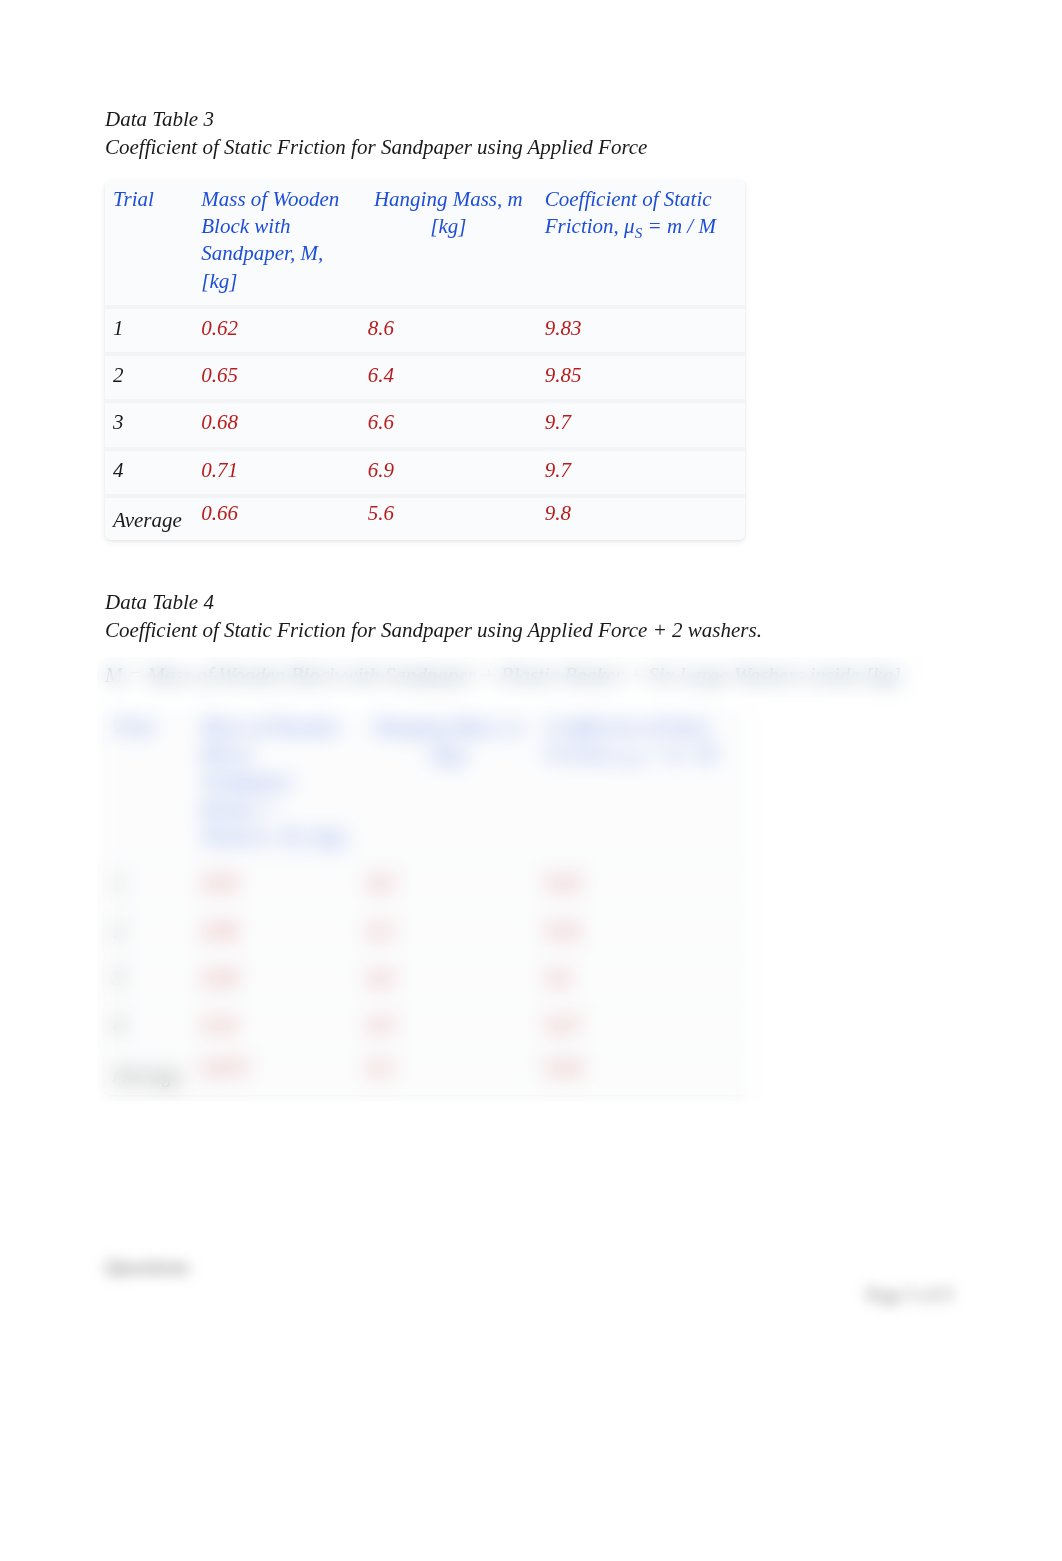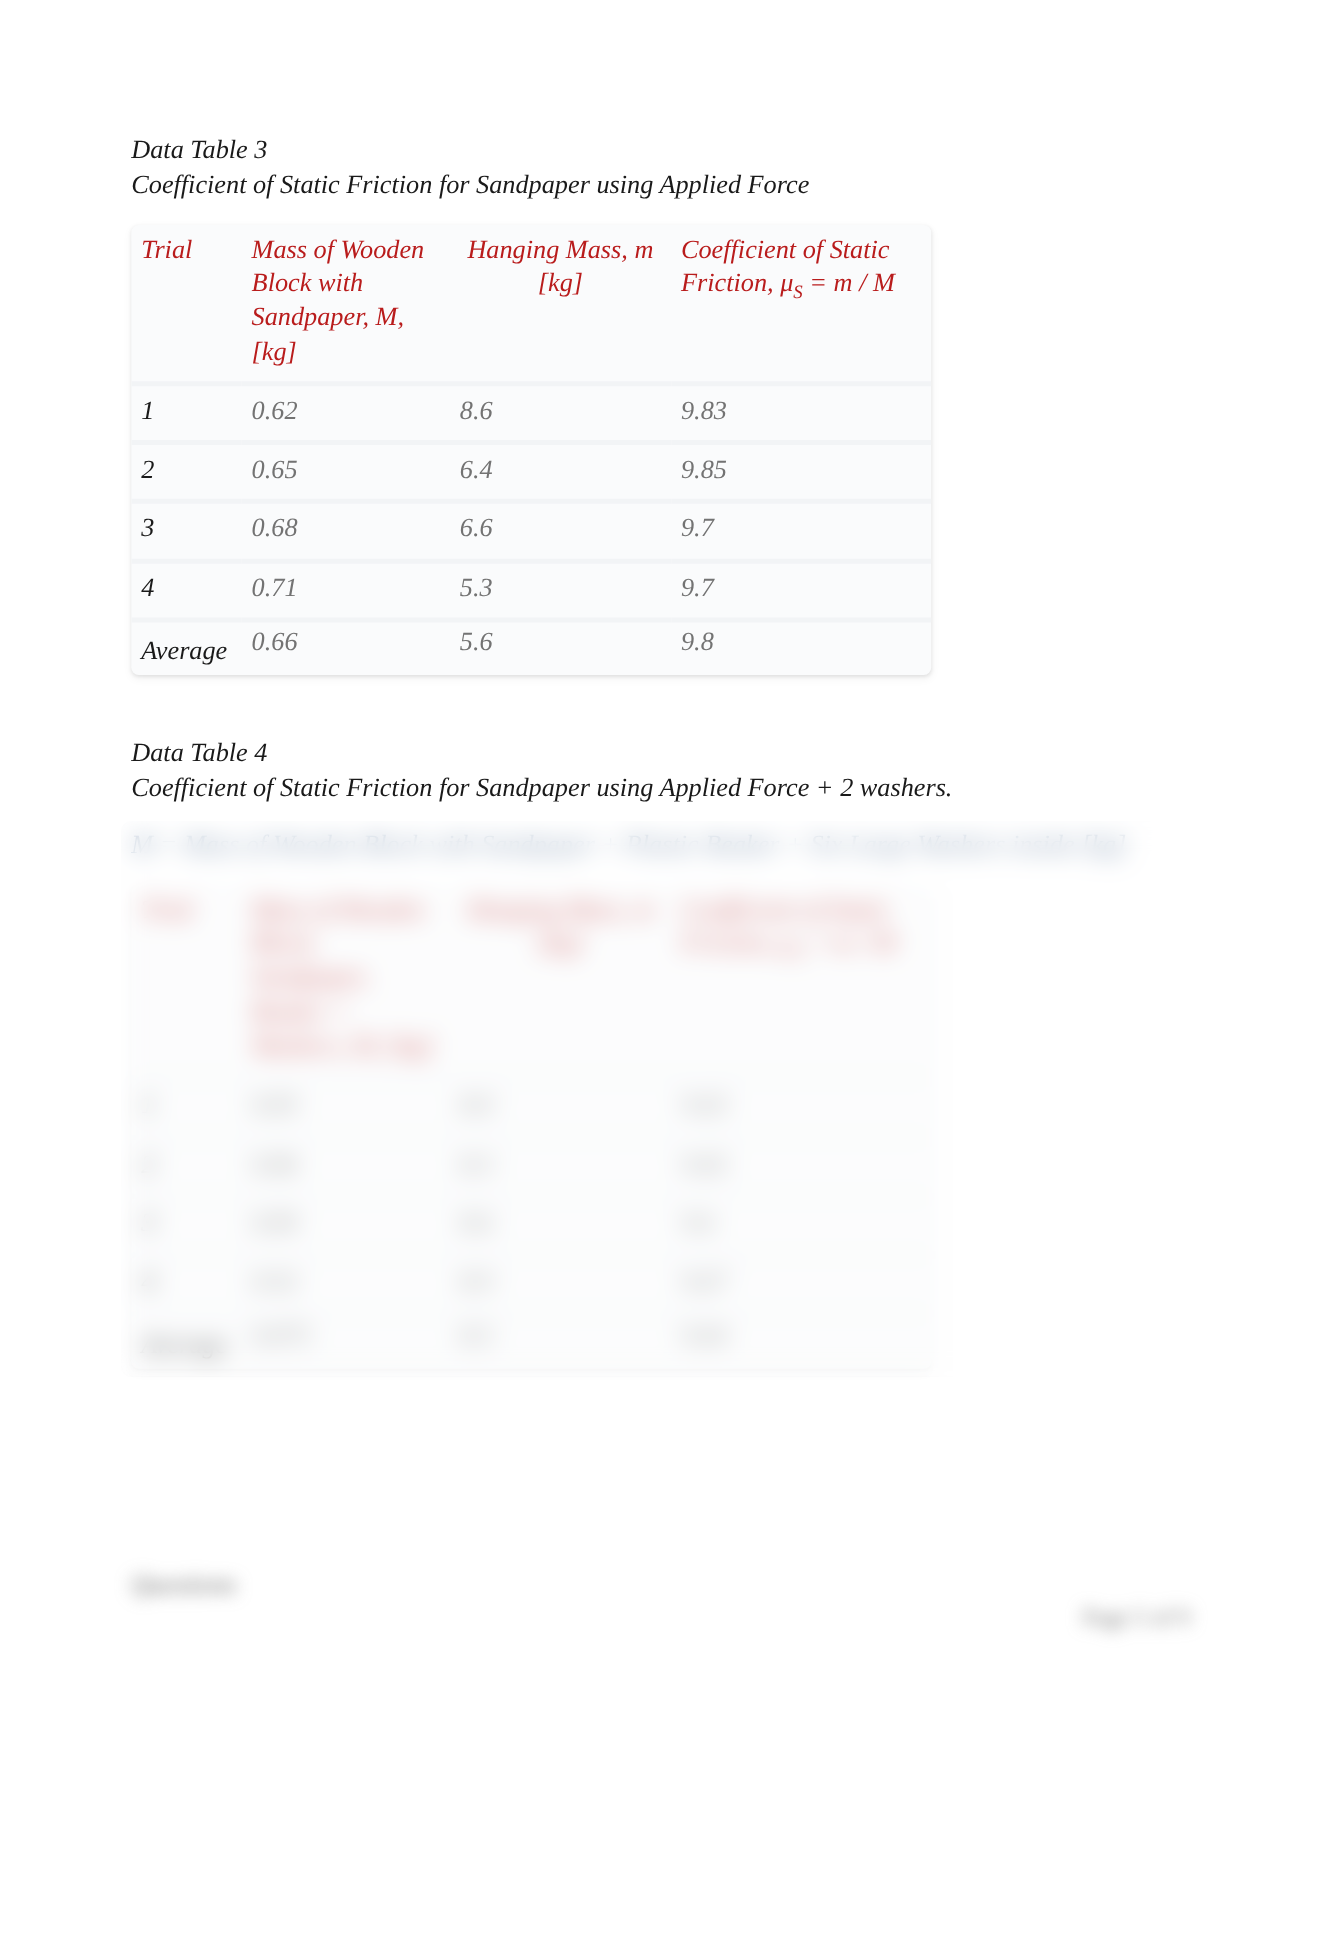--- a/index.html
+++ b/index.html
@@ -32,22 +32,22 @@
       box-shadow: 0 1px 3px rgba(0,0,0,0.08), 0 3px 8px rgba(0,0,0,0.05);
       background: #fafbfc;
     }
     th, td {
       text-align: left;
       font-weight: normal;
       padding: 6px 8px 10px 8px;
       vertical-align: top;
       line-height: 1.3;
     }
-    th { color: #b91c1c; }
-    td.dataval { color: #737373; }
+    th { color: #1d4ed8; }
+    td.dataval { color: #b91c1c; }
     tbody tr { border-top: 4px solid #f2f4f6; }
     tbody tr td, tbody tr th.rowhead {
       border-top: 4px solid #f2f4f6;
     }
     .col-trial { width: 80px; }
     .col-m1 { width: 160px; }
     .col-m2 { width: 170px; text-align: center; }
     .col-coeff { width: 200px; }
     .rowhead { color: #1a1a1a; }
     .average-row td, .average-row th { vertical-align: bottom; padding-bottom: 6px; padding-top:2px; height:46px;}
@@ -122,21 +122,21 @@
       </tr>
       <tr>
         <th class="rowhead">3</th>
         <td class="dataval">0.68</td>
         <td class="dataval">6.6</td>
         <td class="dataval">9.7</td>
       </tr>
       <tr>
         <th class="rowhead">4</th>
         <td class="dataval">0.71</td>
-        <td class="dataval">5.3</td>
+        <td class="dataval">6.9</td>
         <td class="dataval">9.7</td>
       </tr>
       <tr class="average-row">
         <th class="rowhead" style="vertical-align:bottom;">Average</th>
         <td class="dataval" style="vertical-align:top;">0.66</td>
         <td class="dataval" style="vertical-align:top;">5.6</td>
         <td class="dataval" style="vertical-align:top;">9.8</td>
       </tr>
     </tbody>
   </table>

